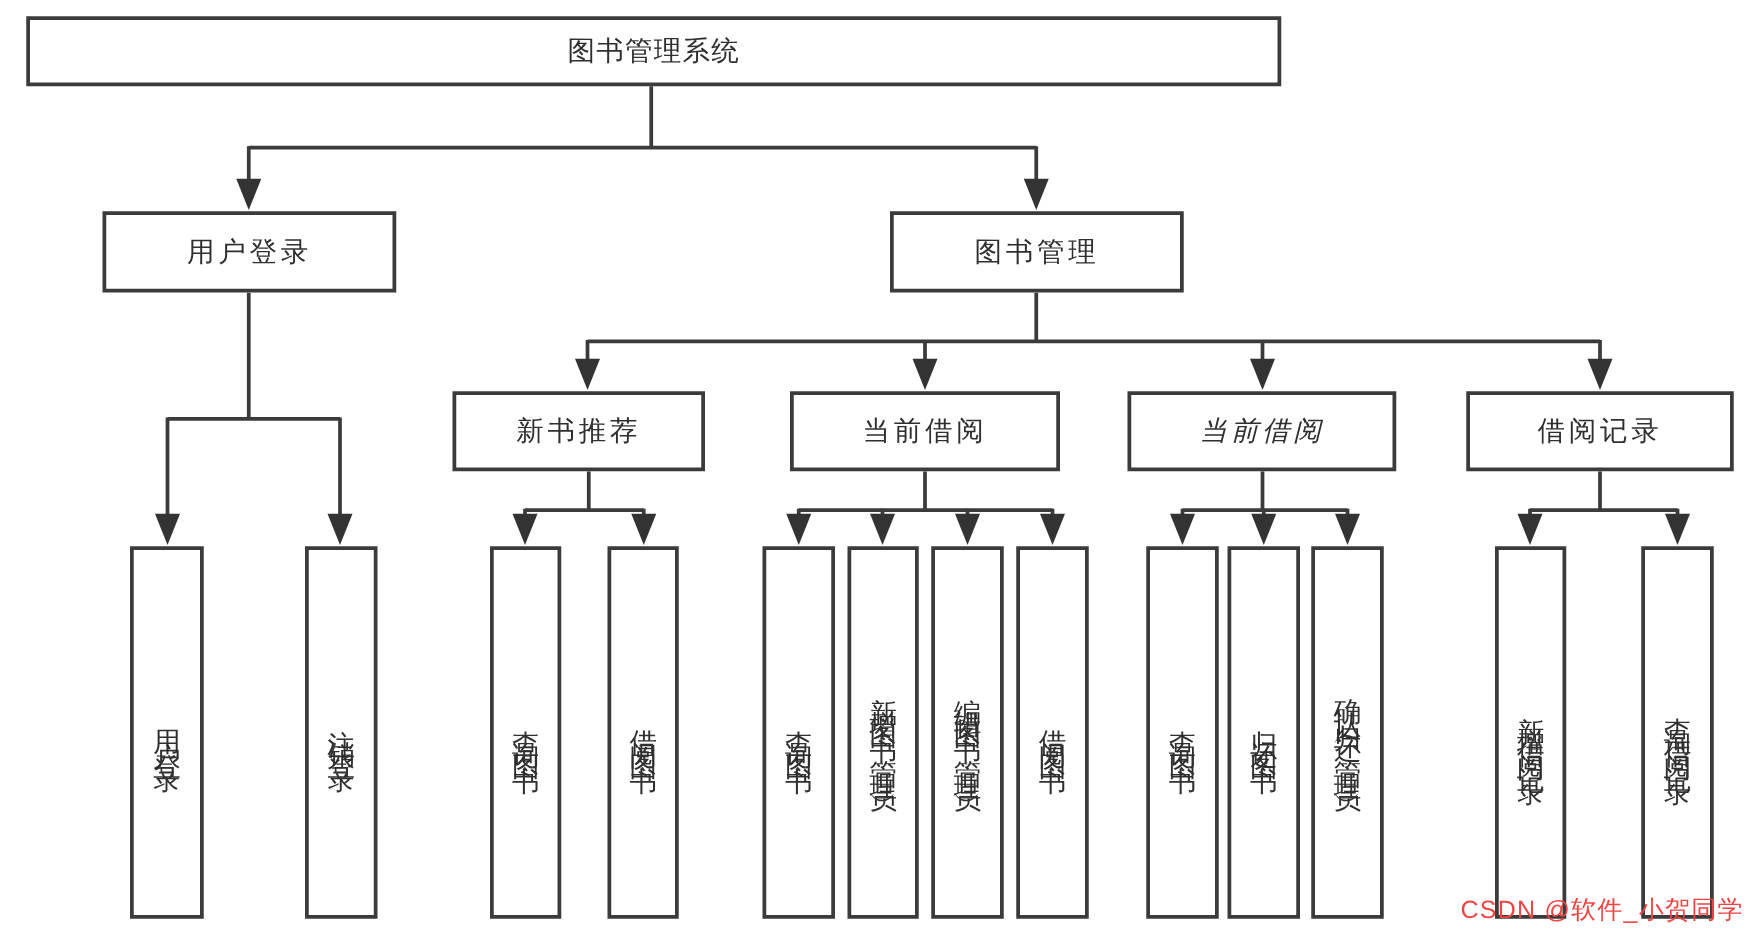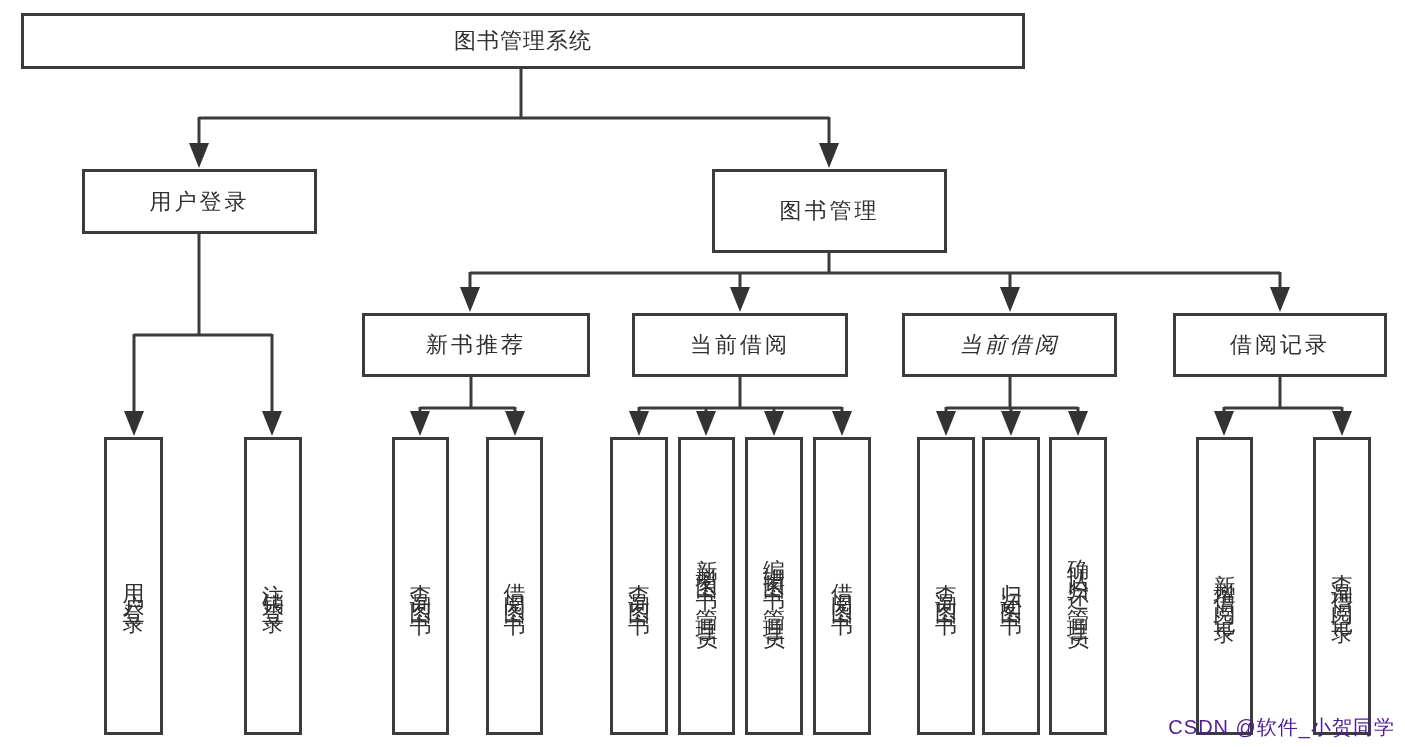--- a/index.html
+++ b/index.html
@@ -37,21 +37,21 @@
     letter-spacing: 10px;
     font-size: 22px;
     white-space: nowrap;
   }
   .watermark {
     position: absolute;
     right: 10px;
     bottom: 6px;
     font-size: 20px;
     letter-spacing: 1px;
-    color: #4c1d95;
+    color: #ef4444;
     z-index: 5;
   }
 </style>
 </head>
 <body>
 
 <div class="canvas">
 
   <svg class="connectors" viewBox="0 0 1405 747">
     <g stroke="#3b3b3b" stroke-width="3" fill="none">
@@ -119,25 +119,25 @@
     </g>
   </svg>
 
   <div class="node root-node" style="left:21px; top:13px; width:1004px; height:56px;">
     <span>图书管理系统</span>
   </div>
 
   <div class="node" style="left:82px; top:169px; width:235px; height:65px;">
     <span>用户登录</span>
   </div>
-  <div class="node" style="left:712px; top:169px; width:235px; height:84px;">
+  <div class="node" style="left:712px; top:169px; width:235px; height:65px;">
     <span>图书管理</span>
   </div>
 
-  <div class="node" style="left:362px; top:313px; width:228px; height:64px;">
+  <div class="node" style="left:362px; top:313px; width:202px; height:64px;">
     <span>新书推荐</span>
   </div>
   <div class="node" style="left:632px; top:313px; width:216px; height:64px;">
     <span>当前借阅</span>
   </div>
   <div class="node" style="left:902px; top:313px; width:215px; height:64px;font-style:italic;">
     <span>当前借阅</span>
   </div>
   <div class="node" style="left:1173px; top:313px; width:214px; height:64px;">
     <span>借阅记录</span>

